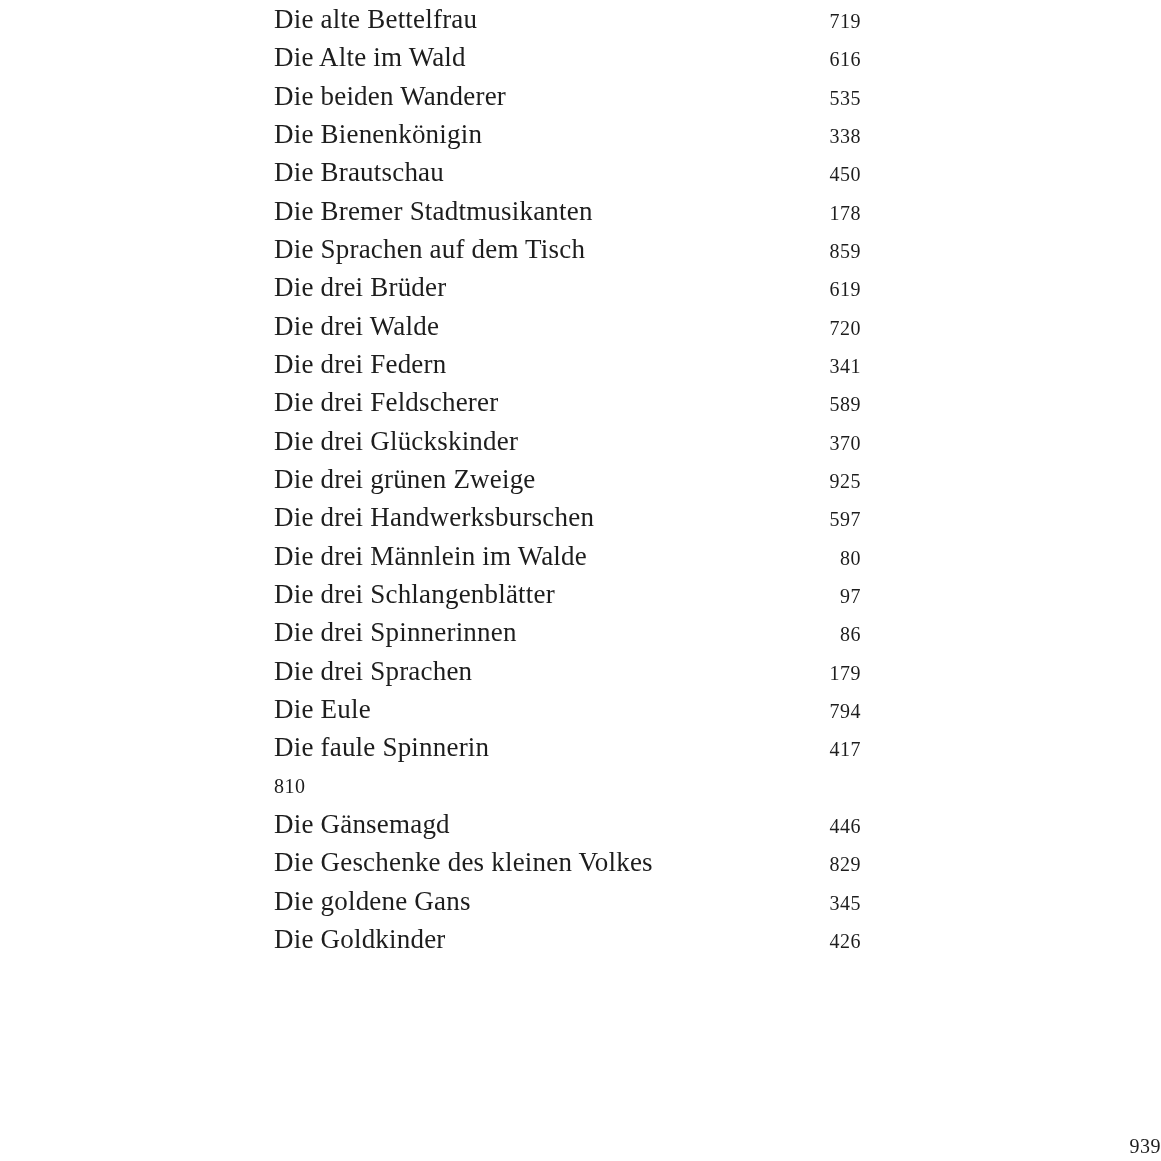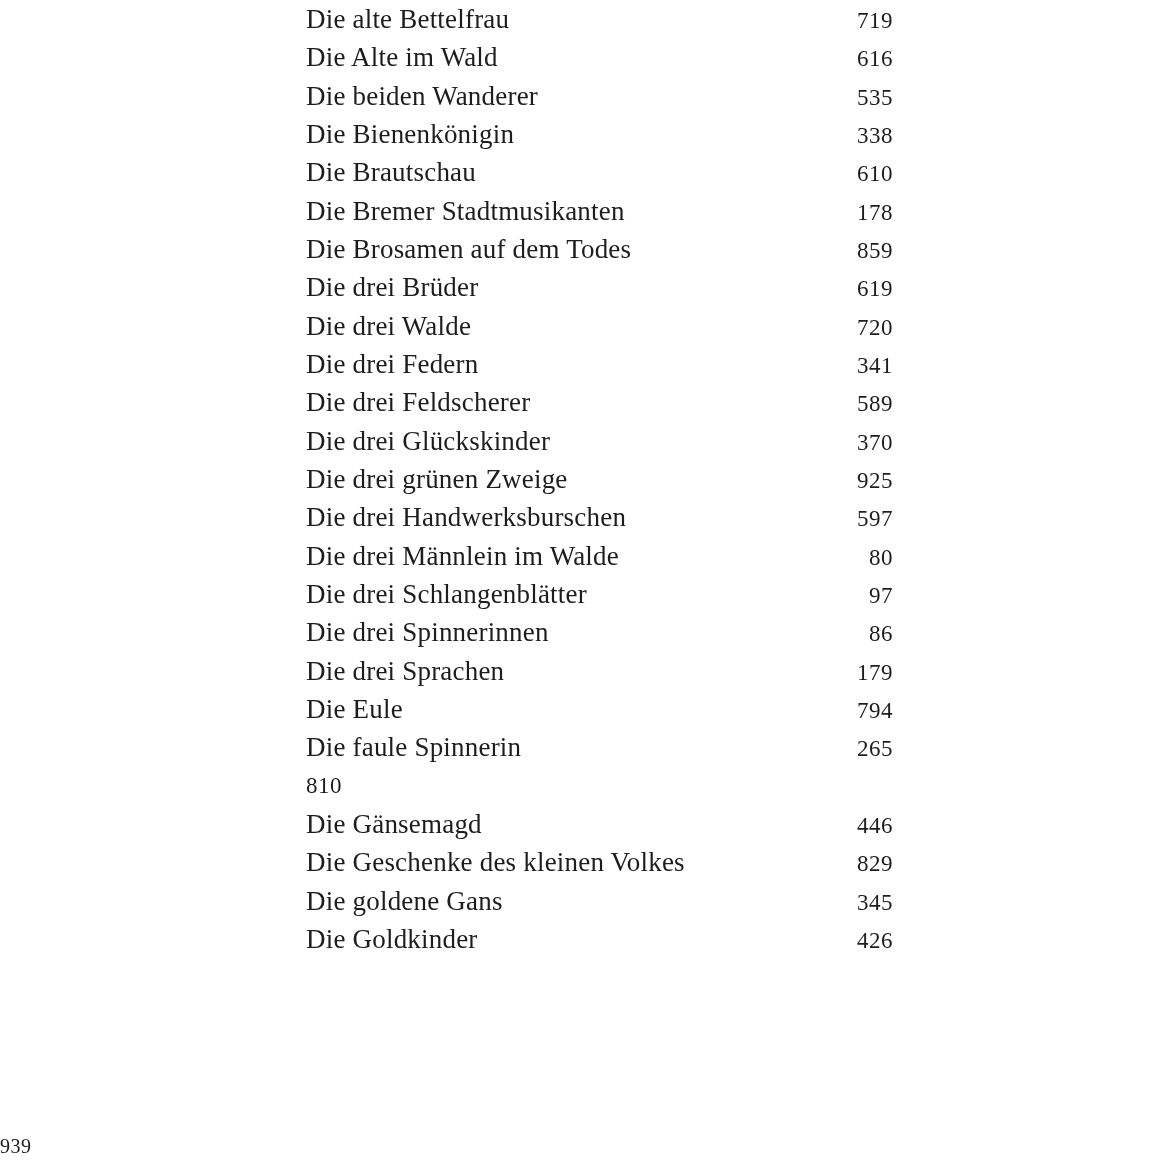--- a/index.html
+++ b/index.html
@@ -12,48 +12,48 @@
     width: 1161px;
     height: 1161px;
     background: #ffffff;
     overflow: hidden;
     font-family: "Liberation Serif", "DejaVu Serif", serif;
     color: #1d1d1d;
   }
   .toc {
     position: absolute;
     top: 0;
-    left: 306px;
+    left: 274px;
     width: 587px;
   }
   .toc-row {
     display: flex;
     justify-content: space-between;
     align-items: baseline;
     height: 38.33px;
   }
   .toc-title {
     font-size: 27px;
     line-height: 38.33px;
     letter-spacing: 0.2px;
     white-space: nowrap;
   }
   .toc-page {
-    font-size: 23px;
+    font-size: 20px;
     line-height: 38.33px;
     font-variant-numeric: oldstyle-nums;
     letter-spacing: 0.5px;
     white-space: nowrap;
   }
   .folio {
     position: absolute;
     top: 1132px;
     left: 0;
     width: 1161px;
-    text-align: left;
+    text-align: right;
     font-size: 20px;
     line-height: 28px;
     font-variant-numeric: oldstyle-nums;
     letter-spacing: 0.5px;
   }
 </style>
 </head>
 <body>
 
 <div class="page">
@@ -69,28 +69,28 @@
       <div class="toc-row">
         <span class="toc-title">Die beiden Wanderer</span>
         <span class="toc-page">535</span>
       </div>
       <div class="toc-row">
         <span class="toc-title">Die Bienenkönigin</span>
         <span class="toc-page">338</span>
       </div>
       <div class="toc-row">
         <span class="toc-title">Die Brautschau</span>
-        <span class="toc-page">610</span>
+        <span class="toc-page">450</span>
       </div>
       <div class="toc-row">
         <span class="toc-title">Die Bremer Stadtmusikanten</span>
         <span class="toc-page">178</span>
       </div>
       <div class="toc-row">
-        <span class="toc-title">Die Brosamen auf dem Todes</span>
+        <span class="toc-title">Die Sprachen auf dem Tisch</span>
         <span class="toc-page">859</span>
       </div>
       <div class="toc-row">
         <span class="toc-title">Die drei Brüder</span>
         <span class="toc-page">619</span>
       </div>
       <div class="toc-row">
         <span class="toc-title">Die drei Walde</span>
         <span class="toc-page">720</span>
       </div>
@@ -129,21 +129,21 @@
       <div class="toc-row">
         <span class="toc-title">Die drei Sprachen</span>
         <span class="toc-page">179</span>
       </div>
       <div class="toc-row">
         <span class="toc-title">Die Eule</span>
         <span class="toc-page">794</span>
       </div>
       <div class="toc-row">
         <span class="toc-title">Die faule Spinnerin</span>
-        <span class="toc-page">265</span>
+        <span class="toc-page">417</span>
       </div>
       <div class="toc-row">
         <span class="toc-page">810</span>
       </div>
       <div class="toc-row">
         <span class="toc-title">Die Gänsemagd</span>
         <span class="toc-page">446</span>
       </div>
       <div class="toc-row">
         <span class="toc-title">Die Geschenke des kleinen Volkes</span>

